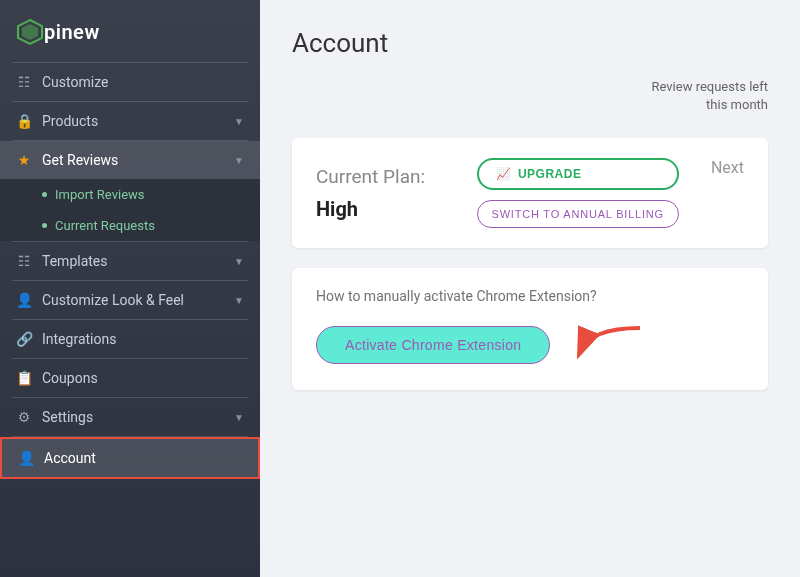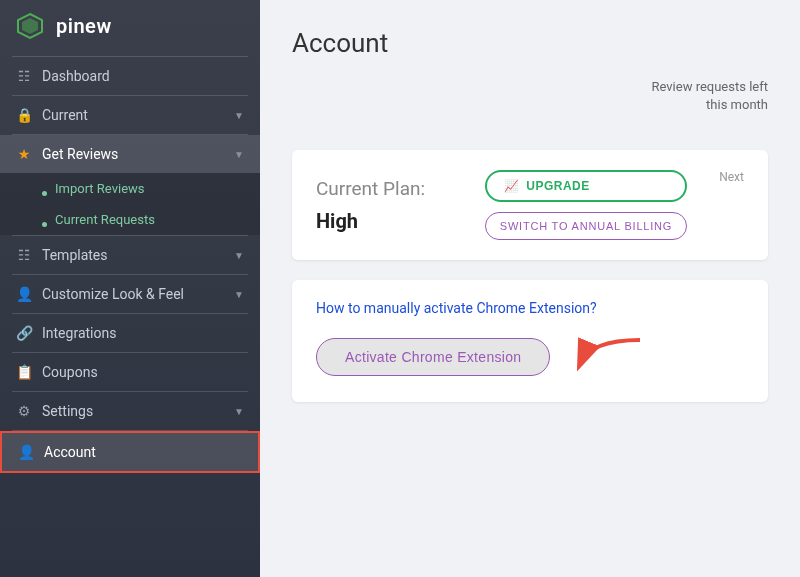--- a/index.html
+++ b/index.html
@@ -19,24 +19,24 @@
       background: #3a3f4b;
       background-image: linear-gradient(180deg, #3a3f4b 0%, #2d3240 100%);
       height: 577px;
       display: flex;
       flex-direction: column;
       overflow: hidden;
       position: relative;
     }
 
     .sidebar-logo {
-      padding: 12px 16px 16px 16px;
-      display: flex;
-      align-items: center;
-      gap: 12px;
+      padding: 18px 16px 16px 16px;
+      display: flex;
+      align-items: center;
+      gap: 0;
     }
 
     .logo-icon {
       width: 28px;
       height: 28px;
     }
 
     .logo-text {
       color: #fff;
       font-size: 20px;
@@ -89,21 +89,21 @@
     .sidebar-item.get-reviews-item .icon {
       color: #f39c12;
     }
 
     .sub-items {
       background: rgba(0,0,0,0.15);
     }
 
     .sub-item {
       display: flex;
-      align-items: flex-end;
+      align-items: center;
       padding: 8px 16px 8px 42px;
       color: #7ecba1;
       font-size: 13px;
       cursor: pointer;
       gap: 8px;
     }
 
     .sub-item-dot {
       width: 5px;
       height: 5px;
@@ -126,21 +126,21 @@
       font-weight: 400;
       color: #333;
       margin-bottom: 20px;
     }
 
     .reviews-left-bar {
       display: flex;
       justify-content: flex-end;
       align-items: center;
       gap: 16px;
-      margin-bottom: 36px;
+      margin-bottom: 24px;
     }
 
     .reviews-left-label {
       text-align: right;
       color: #666;
       font-size: 13px;
       line-height: 1.4;
     }
 
     .reviews-count {
@@ -208,51 +208,51 @@
       padding: 7px 14px;
       font-size: 11px;
       font-weight: 400;
       cursor: pointer;
       letter-spacing: 0.8px;
       text-transform: uppercase;
     }
 
     .next-badge {
       color: #999;
-      font-size: 12px;
+      font-size: 16px;
       align-self: flex-start;
     }
 
     .chrome-section {
       background: #fff;
       border-radius: 6px;
       padding: 20px 24px;
       box-shadow: 0 1px 3px rgba(0,0,0,0.08);
     }
 
     .chrome-link {
-      color: #1d4ed8;
+      color: #737373;
       font-size: 14px;
       text-decoration: none;
       cursor: pointer;
       margin-bottom: 16px;
       display: block;
     }
 
     .chrome-btn-wrapper {
       display: flex;
       align-items: center;
       gap: 20px;
       position: relative;
     }
 
     .btn-chrome {
       border: 1.5px solid #9b59b6;
       color: #9b59b6;
-      background: #e5e5e5;
+      background: #5eead4;
       border-radius: 24px;
       padding: 10px 28px;
       font-size: 14px;
       cursor: pointer;
       letter-spacing: 0.3px;
     }
 
     .arrow-icon {
       position: relative;
       display: flex;
@@ -274,28 +274,28 @@
       <polygon points="14,2 26,8 26,20 14,26 2,20 2,8" fill="none" stroke="#4CAF50" stroke-width="2"></polygon>
       <polygon points="14,6 22,10 22,18 14,22 6,18 6,10" fill="#4CAF50" opacity="0.5"></polygon>
     </svg>
     <span class="logo-text">pinew</span>
   </div>
 
   <div class="sidebar-divider"></div>
 
   <div class="sidebar-item">
     <span class="icon">☷</span>
-    <span>Dashboard</span>
+    <span>Customize</span>
   </div>
 
   <div class="sidebar-divider"></div>
 
   <div class="sidebar-item">
     <span class="icon">🔒</span>
-    <span>Current</span>
+    <span>Products</span>
     <span class="chevron">▼</span>
   </div>
 
   <div class="sidebar-divider"></div>
 
   <div class="sidebar-item get-reviews-item active">
     <span class="icon">★</span>
     <span>Get Reviews</span>
     <span class="chevron">▼</span>
   </div>

